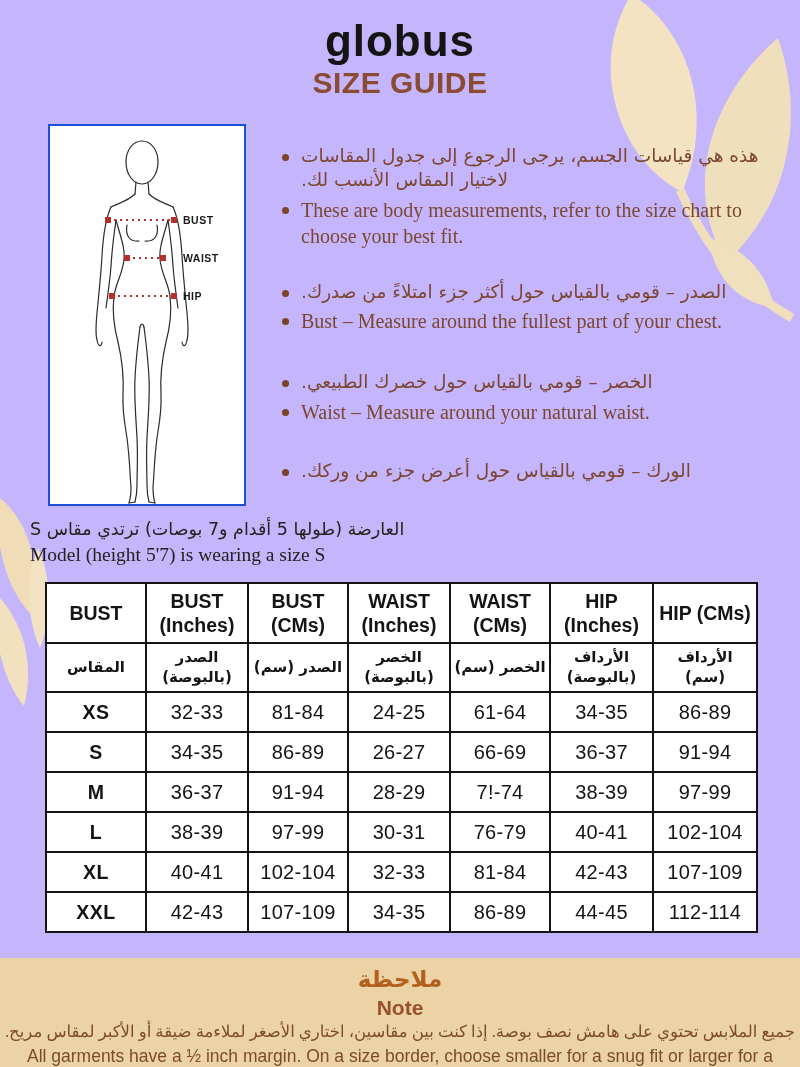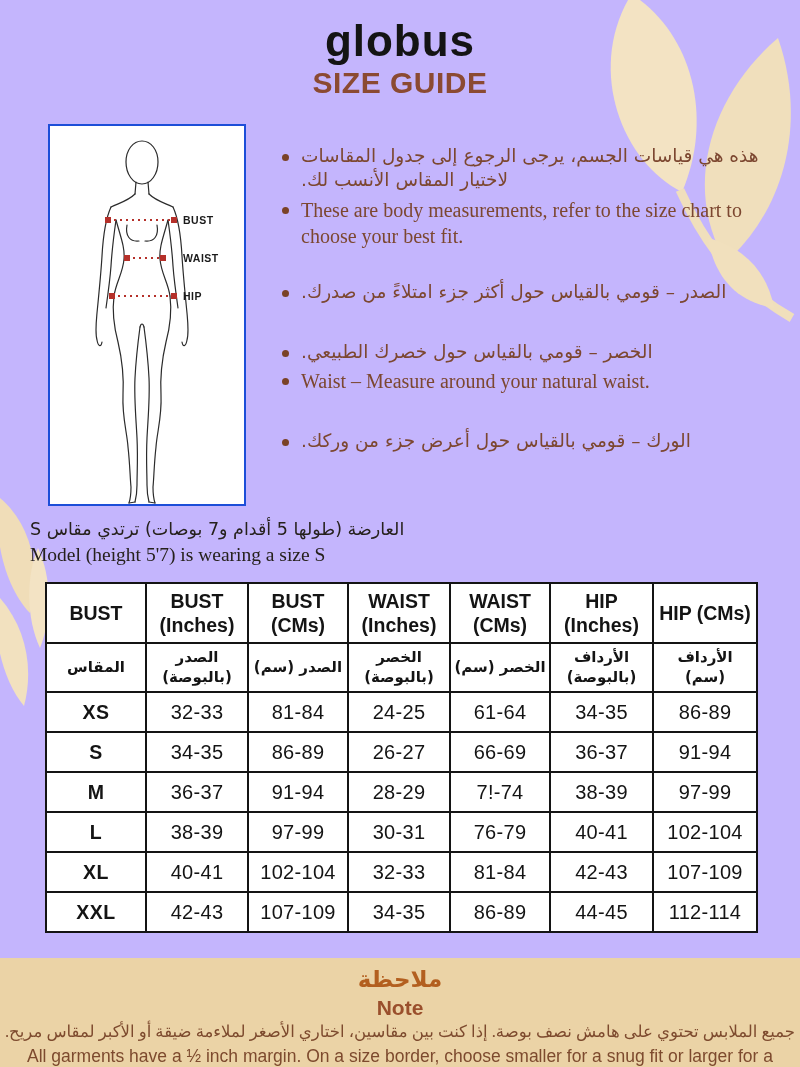--- a/index.html
+++ b/index.html
@@ -160,20 +160,24 @@
       <div class="bullet-item">
         <span class="dot"></span>
         <span class="b-text b-en">These are body measurements, refer to the size chart to choose your best fit.</span>
       </div>
     </div>
 
     <div class="bullet-group">
       <div class="bullet-item">
         <span class="dot"></span>
         <span class="b-text b-ar" dir="rtl">الصدر – قومي بالقياس حول أكثر جزء امتلاءً من صدرك.</span>
+      </div>
+      <div class="bullet-item">
+        <span class="dot"></span>
+        <span class="b-text b-en">Bust – Measure around the fullest part of your chest.</span>
       </div>
     </div>
 
     <div class="bullet-group" style="margin-top:36px;">
       <div class="bullet-item">
         <span class="dot"></span>
         <span class="b-text b-ar" dir="rtl">الخصر – قومي بالقياس حول خصرك الطبيعي.</span>
       </div>
       <div class="bullet-item">
         <span class="dot"></span>

